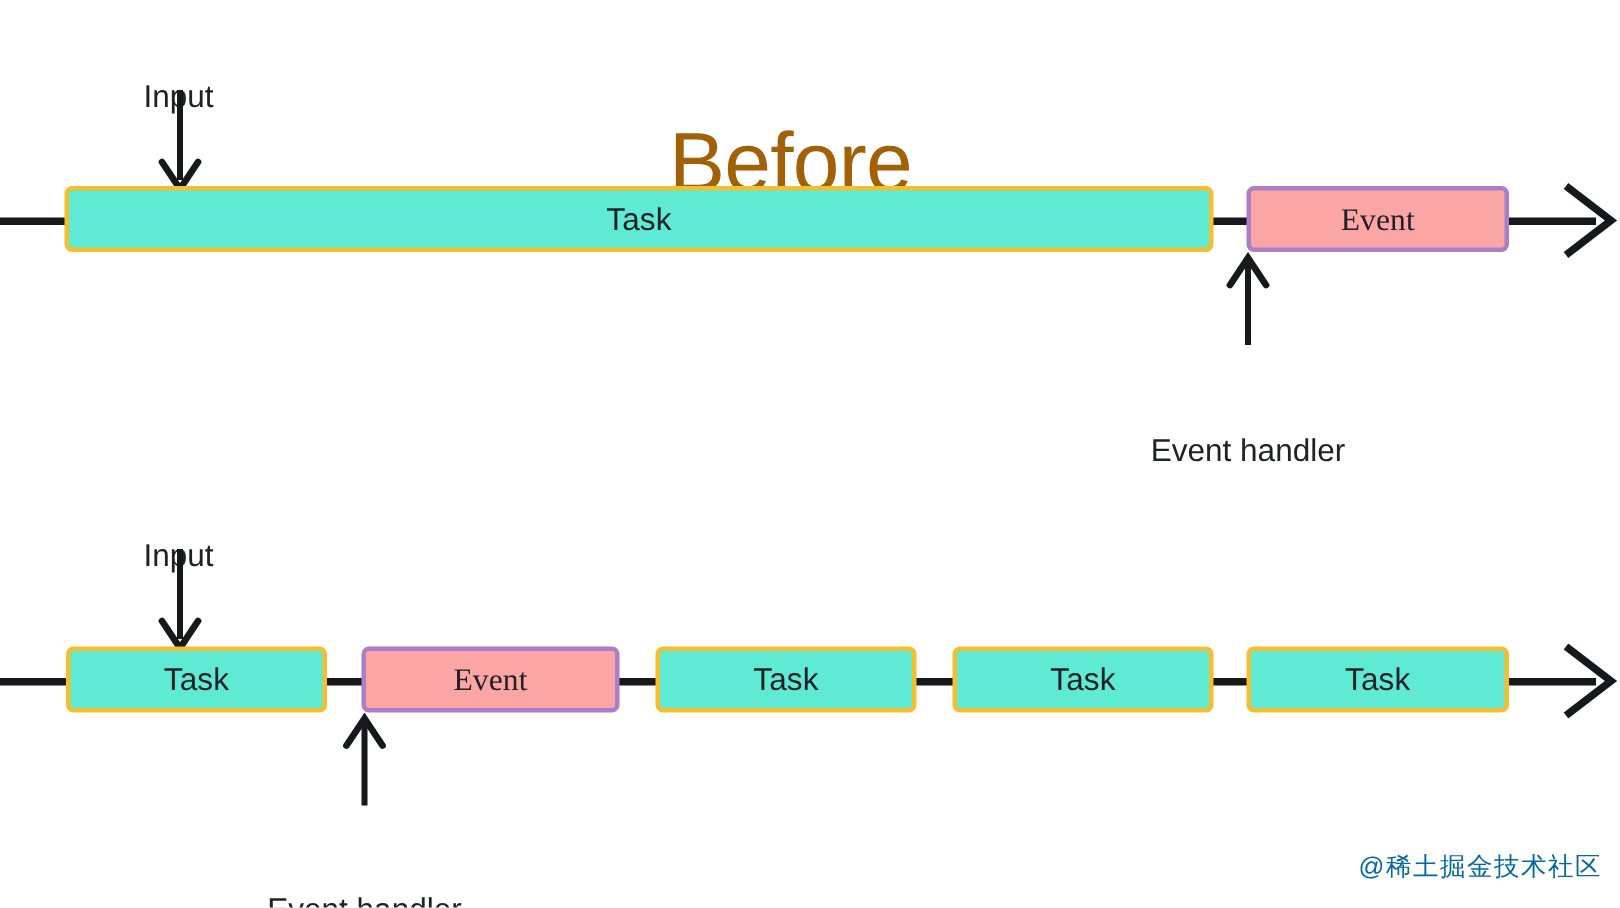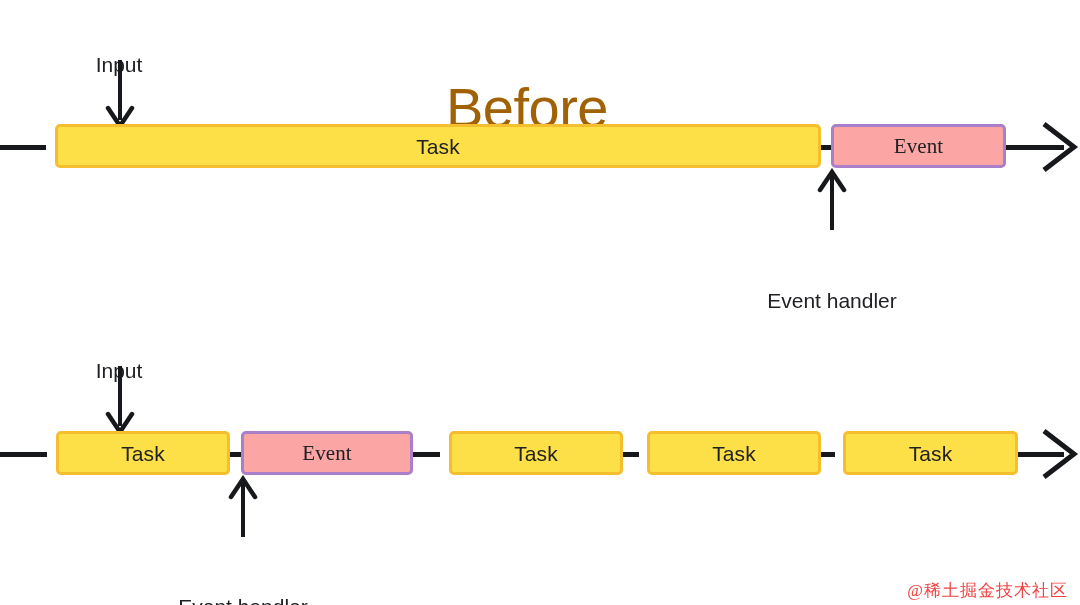--- a/index.html
+++ b/index.html
@@ -40,45 +40,45 @@
     box-sizing:border-box;
     border-radius:5px;
     display:flex;
     align-items:center;
     justify-content:center;
     font-size:21px;
     line-height:1;
     color:#202124;
     letter-spacing:0.1px;
   }
-  .block.task  { background:#fde047; border:3px solid #F5BE2E;margin-left:12px; }
+  .block.task  { background:#5eead4; border:3px solid #F5BE2E; }
   .block.event { background:#fca5a5; border:3px solid #A87FC8;font-family:Liberation Serif, serif; }
 
   
   .callout {
     position:absolute;
     font-size:21px;
     line-height:26px;
     color:#202124;
     text-align:center;
     white-space:pre;
   }
 
   
   .ann-arrow { position:absolute; }
 
   
   .watermark {
     position:absolute;
     right:12px;
-    bottom:3px;
+    bottom:16px;
     font-size:17px;
-    color:#ef4444;
+    color:#0369a1;
     letter-spacing:1px;
-    font-family:Liberation Serif, serif;
+    font-family:Liberation Sans, sans-serif;
     user-select:none;
   }
 </style>
 </head>
 <body>
 
 <div class="stage">
 
   <div class="section-title" id="title-before">Before</div>
 

